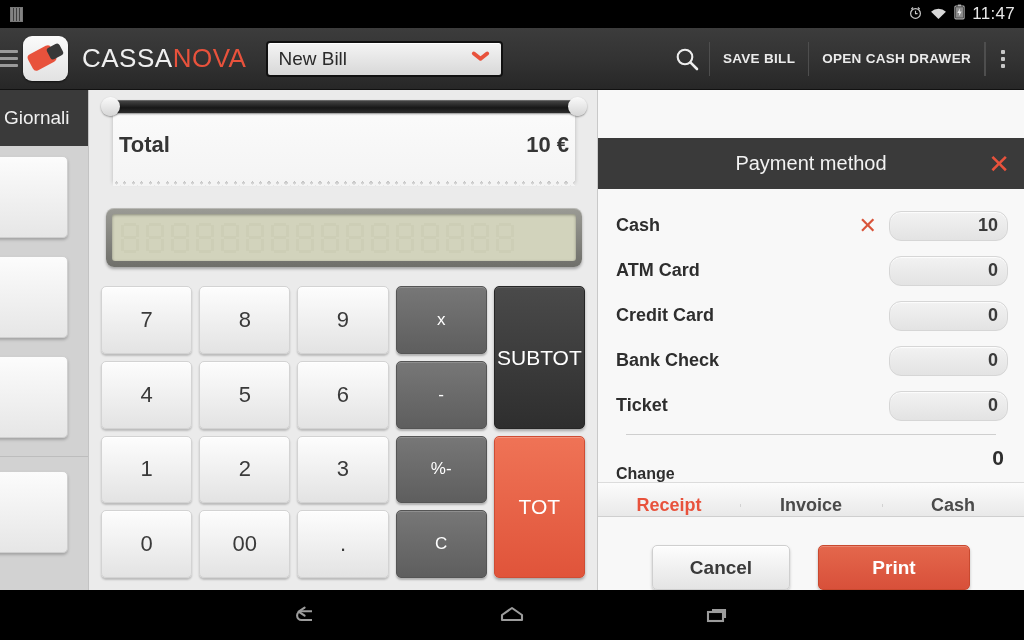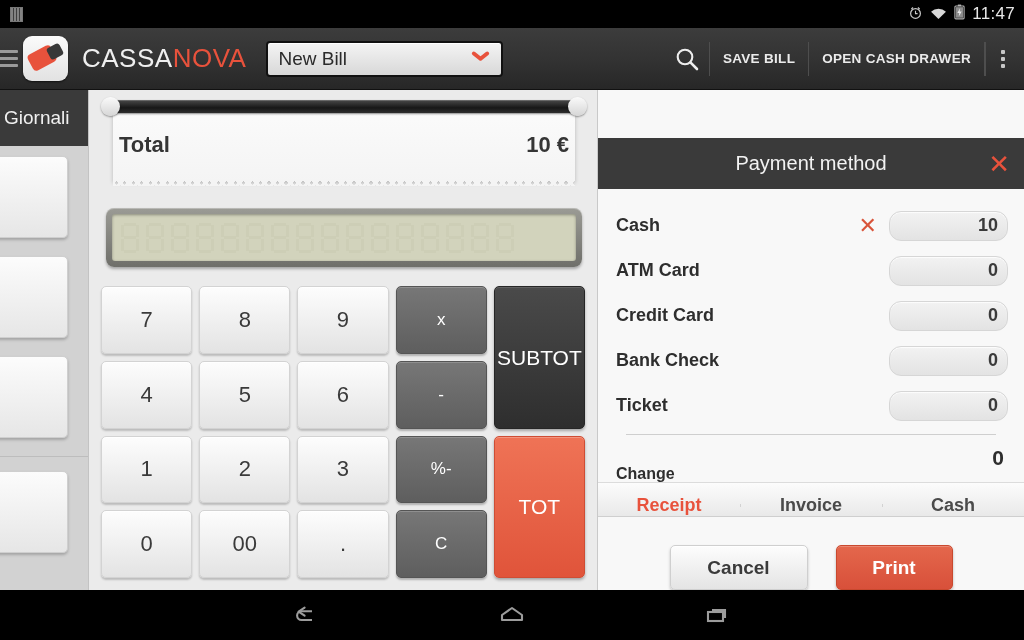--- a/index.html
+++ b/index.html
@@ -248,21 +248,21 @@
   .btn {
     height: 45px; border-radius: 5px; display: flex; align-items: center; justify-content: center;
     font-size: 19px; font-weight: bold;
   }
   .btn-cancel {
     width: 138px; color: #3a3a3a;
     background: linear-gradient(180deg,#fdfdfd,#e4e4e4);
     border: 1px solid #cfcfcf; box-shadow: 0 2px 3px rgba(0,0,0,.22), inset 0 1px 0 #fff;
   }
   .btn-print {
-    width: 117px; color: #fff;
+    width: 152px; color: #fff;
     background: linear-gradient(180deg,#e4674c,#d8503a);
     border: 1px solid #c9492f; box-shadow: 0 2px 3px rgba(0,0,0,.25), inset 0 1px 0 rgba(255,255,255,.22);
   }
 
   
   .navbar {
     position: absolute; left: 0; bottom: 0; width: 1024px; height: 50px;
     background: #000; display: flex; align-items: center;
   }
   .nav-btn { flex: 1; display: flex; align-items: center; justify-content: center; height: 50px; }

